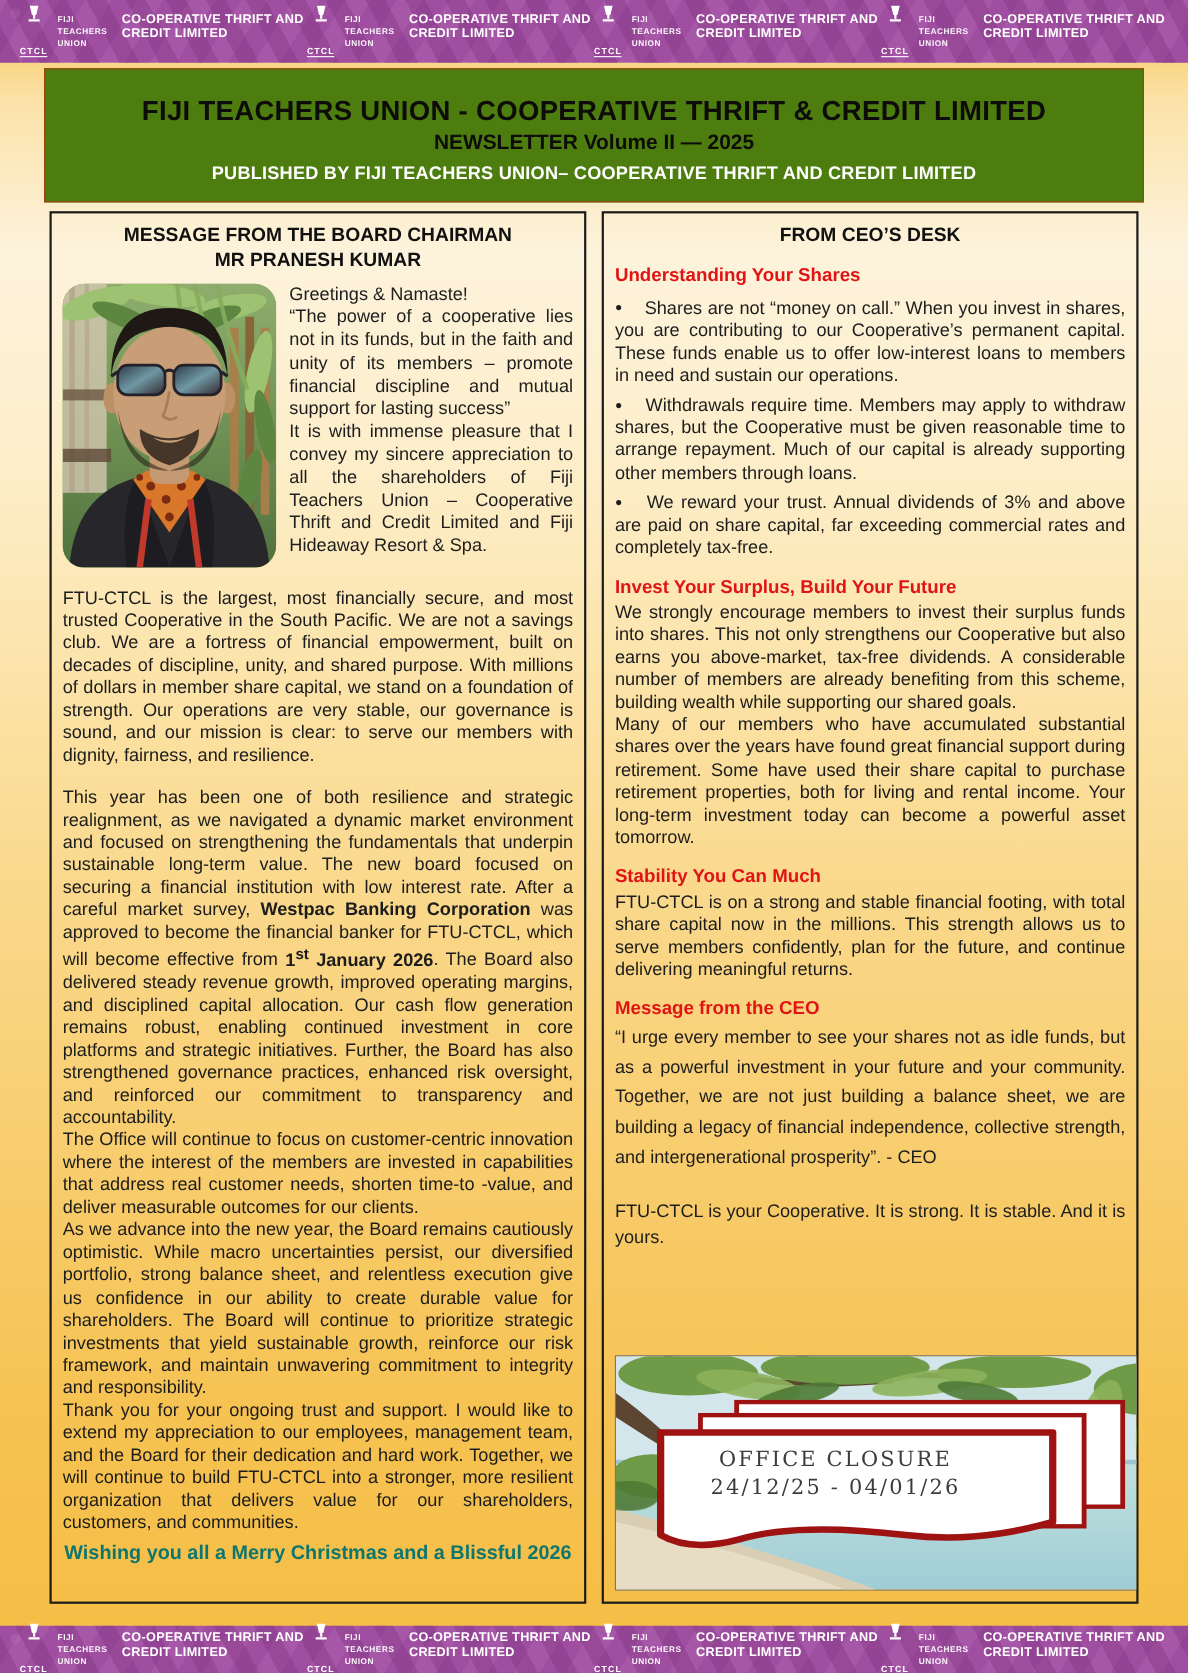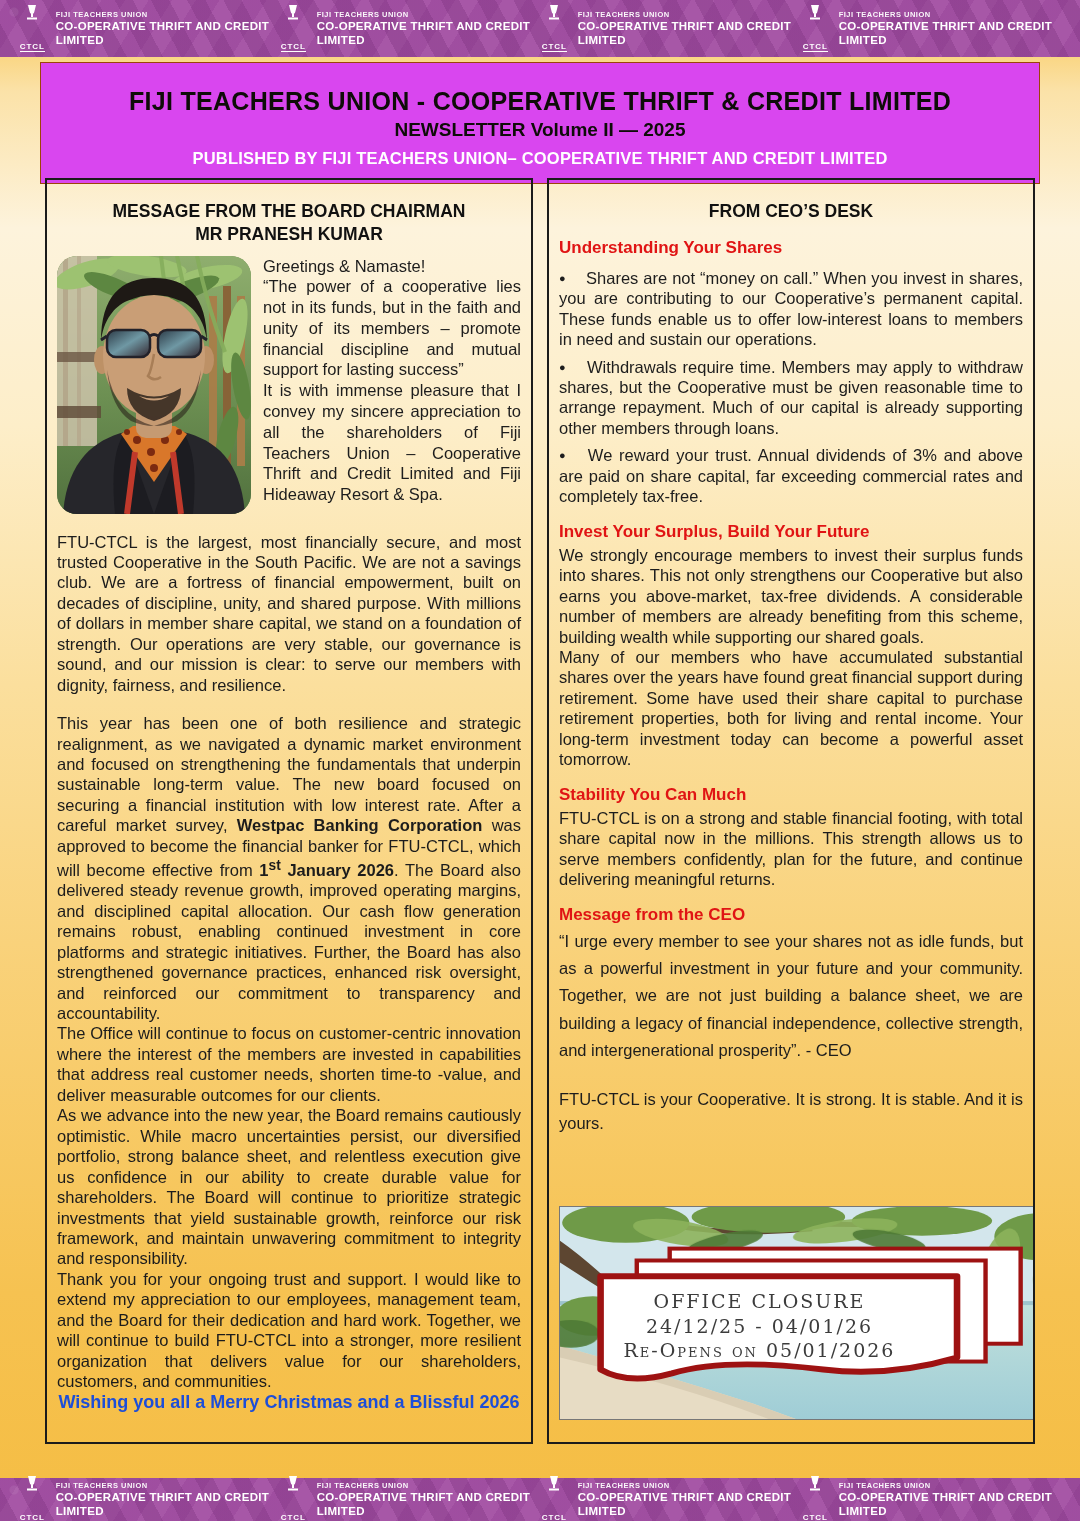--- a/index.html
+++ b/index.html
@@ -25,41 +25,41 @@
   }
   .band-top { top:0; height:57px; }
   .band-bottom { top:1478px; height:43px; align-items:center; }
   .logo-group { display:flex; align-items:center; gap:9px; color:#fff; }
   .emblem { display:flex; flex-direction:column; align-items:center; width:34px;gap:20px; }
   .emblem svg { display:block; }
   .monogram {
     font-size:8px; font-weight:bold; letter-spacing:1px;
     border-bottom:1px solid #fff; line-height:1.2; margin-top:1px;
   }
-  .logo-lines { display:flex; flex-direction:column; justify-content:flex-start; }
+  .logo-lines { display:flex; flex-direction:row; justify-content:flex-start; }
   .logo-small { font-size:7.5px; font-weight:bold; letter-spacing:.5px; line-height:1.5; opacity:.95; }
   .logo-large { font-size:11.5px; font-weight:bold; letter-spacing:.3px; line-height:1.2; }
 
   
   .masthead {
     position:absolute; top:62px; left:40px; width:1000px; height:122px;
-    background:#d946ef;
+    background:#4d7c0f;
     text-align:center; padding-top:24px;
     border:1px solid #9c440b;
   }
   .mast-title { font-size:25px; font-weight:800; color:#0e0c08; letter-spacing:.3px; }
   .mast-sub   { font-size:19px; font-weight:800; color:#0e0c08; margin-top:3px; }
   .mast-pub   { font-size:16.5px; font-weight:700; color:#ffffff; margin-top:8px; letter-spacing:.2px; }
   .mast-pub b { font-weight:900; }
 
   
   .panel {
-    position:absolute; top:178px; width:488px; height:1266px;
+    position:absolute; top:192px; width:488px; height:1266px;
     border:2px solid #1b1b1b;
-    padding:20px 10px;
+    padding:8px 10px;
     overflow:hidden;
     display:flex; flex-direction:column;
   }
   .panel-left  { left:45px; }
   .panel-right { left:547px; }
   .panel-heading {
     text-align:center; font-size:17.5px; font-weight:bold; line-height:1.3; color:#111;
   }
 
   .para { font-size:16.5px; line-height:1.24; text-align:justify; color:#1c1c1c; }
@@ -71,21 +71,21 @@
     background:#6e8c55;
   }
   .photo svg { display:block; width:100%; height:100%; }
   .intro-text { font-size:16.5px; line-height:1.26; text-align:justify; }
 
   .gap-lg { margin-top:18px; }
   .gap-md { margin-top:14px; }
 
   .closing-red {
     margin-top:auto; margin-bottom:26px;
-    text-align:center; color:#1d4ed8; font-weight:bold; font-size:18px;
+    text-align:center; color:#0f766e; font-weight:bold; font-size:18px;
   }
 
   
   .sec-title { color:#e01414; font-weight:bold; font-size:17px; margin-top:15px; margin-bottom:3px; }
   .bullet { font-size:16.5px; line-height:1.24; text-align:justify; margin-top:7px; }
   .bullet .mk { font-size:11px; padding-right:20px; vertical-align:2px; }
   .ceo-quote { font-size:16.5px; line-height:1.66; text-align:justify; }
   .ceo-closing { font-size:16.5px; line-height:1.45; text-align:justify; margin-top:24px; }
 
   
@@ -323,21 +323,20 @@
         <ellipse cx="10" cy="128" rx="26" ry="14"></ellipse>
       </g>
 
       <rect x="100" y="42" width="320" height="96" fill="#ffffff" stroke="#9e1212" stroke-width="4"></rect>
       <rect x="70" y="54" width="318" height="102" fill="#ffffff" stroke="#9e1212" stroke-width="4"></rect>
       <path d="M37,70 L362,70 L362,152 Q300,172 240,164 Q150,152 102,168 Q62,180 37,164 Z" fill="#ffffff" stroke="#9e1212" stroke-width="6" stroke-linejoin="round"></path>
     </svg>
     <figcaption class="closure-text">
       <div>OFFICE CLOSURE</div>
       <div>24/12/25 - 04/01/26</div>
-      <div>Re-Opens on 05/01/2026</div>
     </figcaption>
   </figure>
 </section>
 
 <div class="band band-bottom">
   <div class="logo-group">
     <span class="emblem">
       <svg width="18" height="16" viewBox="0 0 18 16">
           <path d="M5,0 h8 l-1.6,6.5 a2.4,2.4 0 0 1 -4.8,0 Z M8,8 h2 v4 h-2 Z M4,12.5 h10 v2 h-10 Z" fill="#fff"></path>
         </svg>

